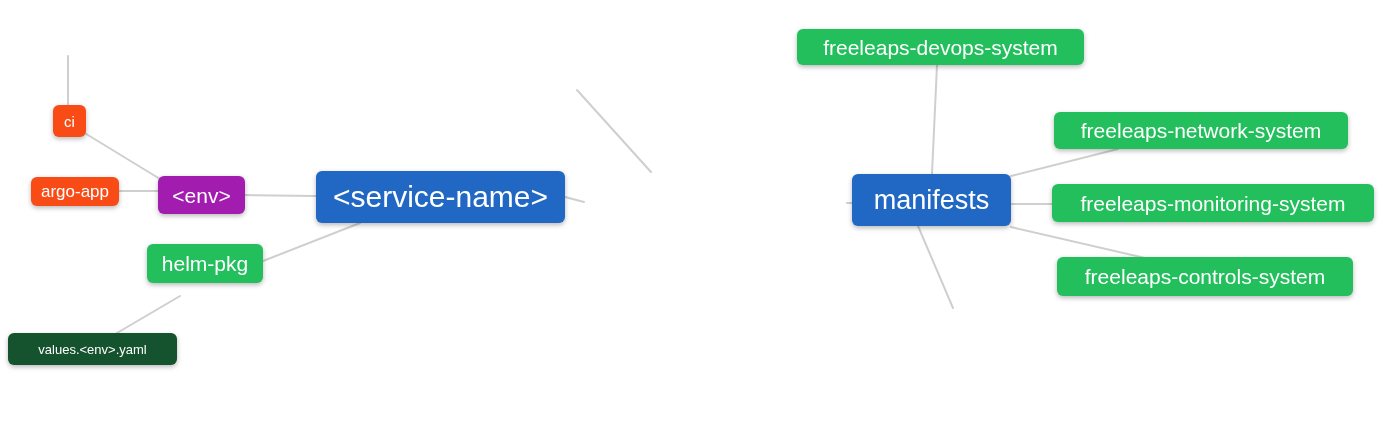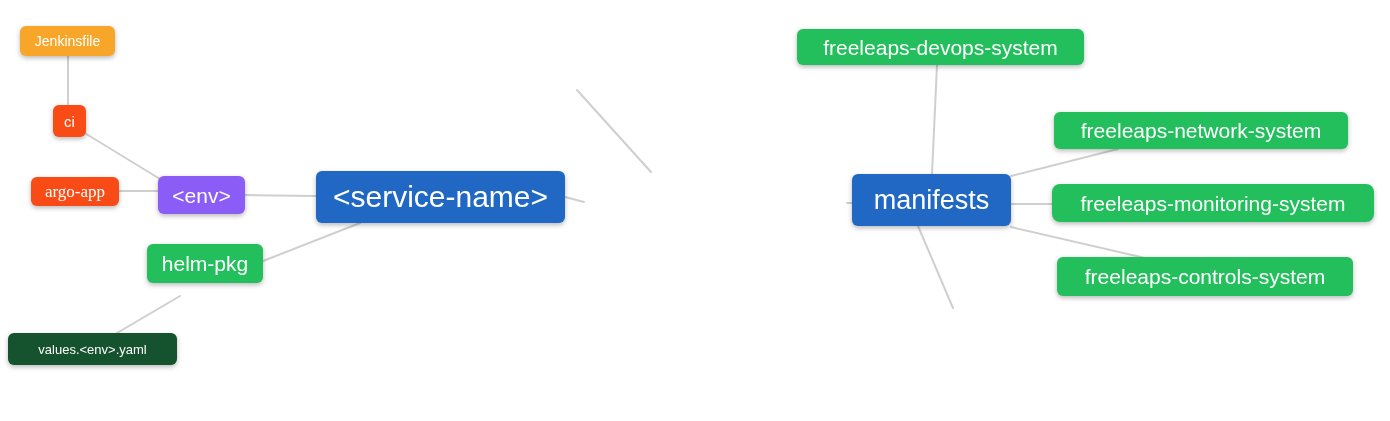--- a/index.html
+++ b/index.html
@@ -51,25 +51,24 @@
       <line x1="565" y1="197" x2="584" y2="202" stroke="#cfcfcf" stroke-width="2" stroke-linecap="round"></line>
       <line x1="577" y1="90" x2="651" y2="172" stroke="#cfcfcf" stroke-width="2" stroke-linecap="round"></line>
       <line x1="847" y1="203" x2="852" y2="203" stroke="#cfcfcf" stroke-width="2" stroke-linecap="round"></line>
       <line x1="932" y1="174" x2="937" y2="65" stroke="#cfcfcf" stroke-width="2" stroke-linecap="round"></line>
       <line x1="1011" y1="176" x2="1118" y2="149" stroke="#cfcfcf" stroke-width="2" stroke-linecap="round"></line>
       <line x1="1011" y1="204" x2="1052" y2="204" stroke="#cfcfcf" stroke-width="2" stroke-linecap="round"></line>
       <line x1="1011" y1="227" x2="1145" y2="258" stroke="#cfcfcf" stroke-width="2" stroke-linecap="round"></line>
       <line x1="918" y1="226" x2="953" y2="308" stroke="#cfcfcf" stroke-width="2" stroke-linecap="round"></line>
     </svg>
 
-<div class="node" style="left: 20px; top: 26px; width: 95px; height: 30px; font-size: 14px; background: rgb(248, 166, 42);">Jenkinsfile</div>
     <div class="node" style="left: 53px; top: 105px; width: 33px; height: 32px; font-size: 15px; background: rgb(248, 75, 22);">ci</div>
-    <div class="node" style="left: 31px; top: 177px; width: 88px; height: 29px; font-size: 17px; background: rgb(248, 75, 22); font-family: Liberation Serif, serif;">argo-app</div>
-    <div class="node" style="left: 158px; top: 176px; width: 87px; height: 38px; font-size: 21px; background: #8b5cf6;">&lt;env&gt;</div>
+    <div class="node" style="left: 31px; top: 177px; width: 88px; height: 29px; font-size: 17px; background: rgb(248, 75, 22);">argo-app</div>
+    <div class="node" style="left: 158px; top: 176px; width: 87px; height: 38px; font-size: 21px; background: #a21caf;">&lt;env&gt;</div>
     <div class="node" style="left: 147px; top: 244px; width: 116px; height: 39px; font-size: 21px; background: rgb(35, 191, 92);">helm-pkg</div>
     <div class="node" style="left: 8px; top: 333px; width: 169px; height: 32px; font-size: 13px; background: #14532d;">values.&lt;env&gt;.yaml</div>
     <div class="node" style="left: 316px; top: 171px; width: 249px; height: 52px; font-size: 30px; background: rgb(32, 104, 196);">&lt;service-name&gt;</div>
     <div class="node" style="left: 852px; top: 174px; width: 159px; height: 52px; font-size: 27px; background: rgb(32, 104, 196);">manifests</div>
     <div class="node" style="left: 797px; top: 29px; width: 287px; height: 36px; font-size: 21px; background: rgb(35, 191, 92);">freeleaps-devops-system</div>
     <div class="node" style="left: 1054px; top: 112px; width: 294px; height: 37px; font-size: 21px; background: rgb(35, 191, 92);">freeleaps-network-system</div>
-    <div class="node" style="left: 1052px; top: 184px; width: 322px; height: 38px; font-size: 21px; background: rgb(35, 191, 92); border-radius: 8px;">freeleaps-monitoring-system</div>
+    <div class="node" style="left: 1052px; top: 184px; width: 322px; height: 38px; font-size: 21px; background: rgb(35, 191, 92);">freeleaps-monitoring-system</div>
     <div class="node" style="left: 1057px; top: 257px; width: 296px; height: 39px; font-size: 21px; background: rgb(35, 191, 92);">freeleaps-controls-system</div>
   </div>
 
 </body></html>

